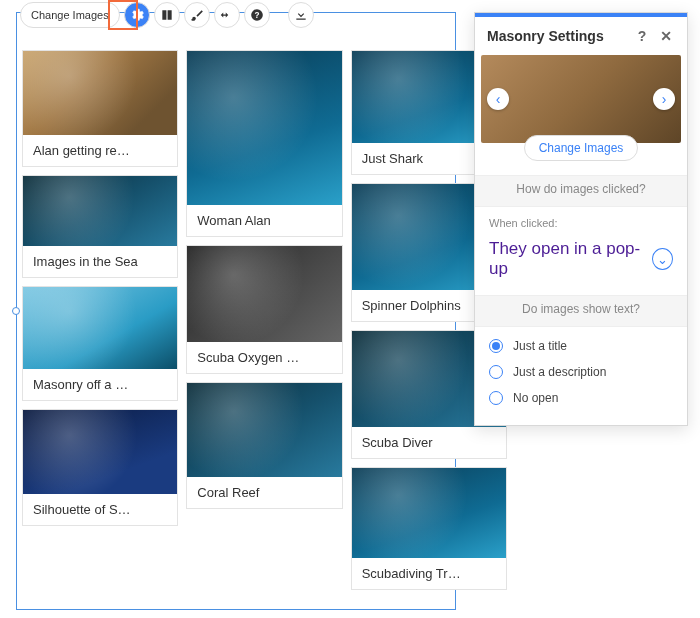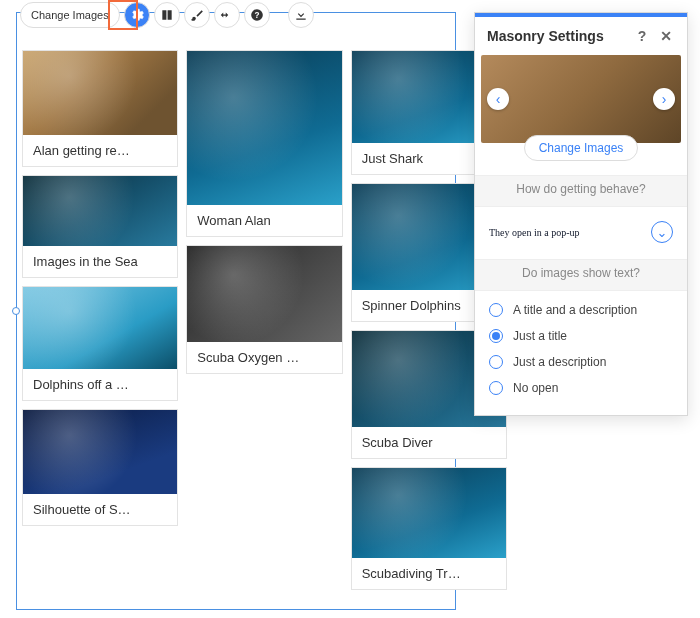--- a/index.html
+++ b/index.html
@@ -37,21 +37,21 @@
   .panel-head .pi { width: 18px; height: 18px; display: flex; align-items: center; justify-content: center; color: #666; cursor: pointer; font-size: 14px; margin-left: 6px; }
   .preview { position: relative; height: 88px; margin: 0 6px; background: linear-gradient(135deg, #b48a5c, #8f6a3f 50%, #5e4527); border-radius: 2px; }
   .prev-arrow { position: absolute; top: 50%; margin-top: -11px; width: 22px; height: 22px; border-radius: 50%; background: #fff; color: #3b82f6; display: flex; align-items: center; justify-content: center; font-size: 14px; cursor: pointer; box-shadow: 0 1px 3px rgba(0,0,0,0.25); }
   .pa-l { left: 6px; } .pa-r { right: 6px; }
   .change-row { text-align: center; padding: 6px 0 0; }
   .chg-btn { background: #fff; border: 1px solid #ddd; border-radius: 14px; padding: 5px 14px; font-size: 12px; color: #3b82f6; cursor: pointer; position: relative; top: -14px; }
   .section-q { text-align: center; font-size: 12px; color: #888; padding: 6px 0 10px; background: #f5f5f5; border-top: 1px solid #eee; border-bottom: 1px solid #eee; }
   .row { padding: 10px 14px 4px; }
   .lbl-sm { font-size: 11px; color: #888; margin-bottom: 6px; }
   .dd { display: flex; align-items: center; justify-content: space-between; padding: 4px 0 12px; }
-  .dd-v { font-size: 10px; color: #0f172a; font-family: Liberation Serif, serif; }
+  .dd-v { font-size: 17px; color: #4c1d95; }
   .dd-caret { width: 22px; height: 22px; border: 1px solid #3b82f6; border-radius: 50%; display: flex; align-items: center; justify-content: center; color: #3b82f6; cursor: pointer; }
   .radios { padding: 6px 14px 14px; }
   .radio { display: flex; align-items: center; gap: 10px; padding: 6px 0; font-size: 12px; color: #444; cursor: pointer; }
   .rb { width: 14px; height: 14px; border: 1.5px solid #3b82f6; border-radius: 50%; display: flex; align-items: center; justify-content: center; }
   .rb.checked::after { content: ""; width: 8px; height: 8px; background: #3b82f6; border-radius: 50%; }
 </style>
 </head>
 <body>
 
 <div class="canvas">
@@ -101,35 +101,39 @@
       <div class="card">
         <div class="thumb t-man" style="height: 84px;"></div>
         <div class="cap">Alan getting re…</div>
       </div>
       <div class="card">
         <div class="thumb t-reef" style="height: 70px;"></div>
         <div class="cap">Images in the Sea</div>
       </div>
       <div class="card">
         <div class="thumb t-jump" style="height: 82px;"></div>
-        <div class="cap">Dolphins off a …</div>
+        <div class="cap">Masonry off a …</div>
       </div>
       <div class="card">
         <div class="thumb t-sil" style="height: 84px;"></div>
         <div class="cap">Silhouette of S…</div>
       </div>
     </div>
     <div class="col">
       <div class="card">
         <div class="thumb t-diver" style="height: 154px;"></div>
         <div class="cap">Woman Alan</div>
       </div>
       <div class="card">
         <div class="thumb t-gear" style="height: 96px;"></div>
         <div class="cap">Scuba Oxygen …</div>
+      </div>
+      <div class="card">
+        <div class="thumb t-reef" style="height: 94px;"></div>
+        <div class="cap">Coral Reef</div>
       </div>
     </div>
     <div class="col">
       <div class="card">
         <div class="thumb t-diver" style="height: 92px;"></div>
         <div class="cap">Just Shark</div>
       </div>
       <div class="card">
         <div class="thumb t-diver" style="height: 106px;"></div>
         <div class="cap">Spinner Dolphins</div>
@@ -153,33 +157,30 @@
     <span class="pi">?</span>
     <span class="pi">✕</span>
   </div>
   <div class="preview">
     <div class="prev-arrow pa-l">‹</div>
     <div class="prev-arrow pa-r">›</div>
   </div>
   <div class="change-row">
     <button class="chg-btn">Change Images</button>
   </div>
-  <div class="section-q">How do getting behave?</div>
+  <div class="section-q">How do images clicked?</div>
   <div class="row">
+    <div class="lbl-sm">When clicked:</div>
     <div class="dd">
       <span class="dd-v">They open in a pop-up</span>
       <span class="dd-caret">⌄</span>
     </div>
   </div>
   <div class="section-q">Do images show text?</div>
   <div class="radios" id="radios">
-      <div class="radio">
-        <span class="rb"></span>
-        <span>A title and a description</span>
-      </div>
       <div class="radio">
         <span class="rb checked"></span>
         <span>Just a title</span>
       </div>
       <div class="radio">
         <span class="rb"></span>
         <span>Just a description</span>
       </div>
       <div class="radio">
         <span class="rb"></span>

